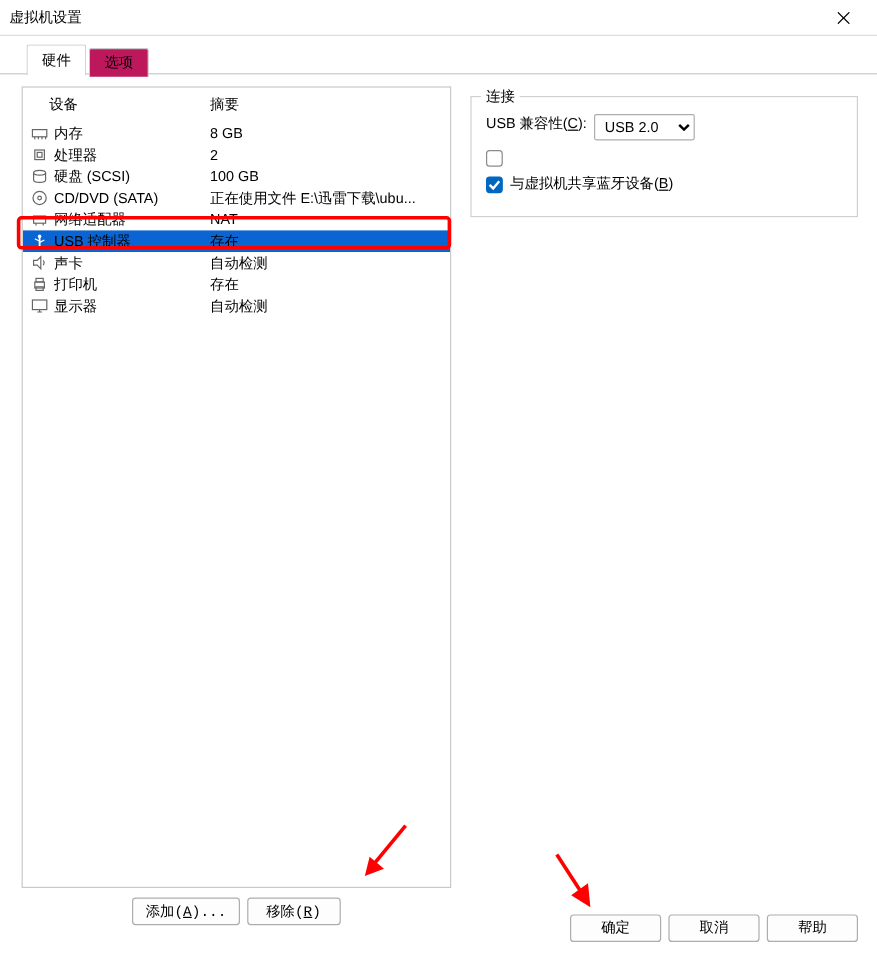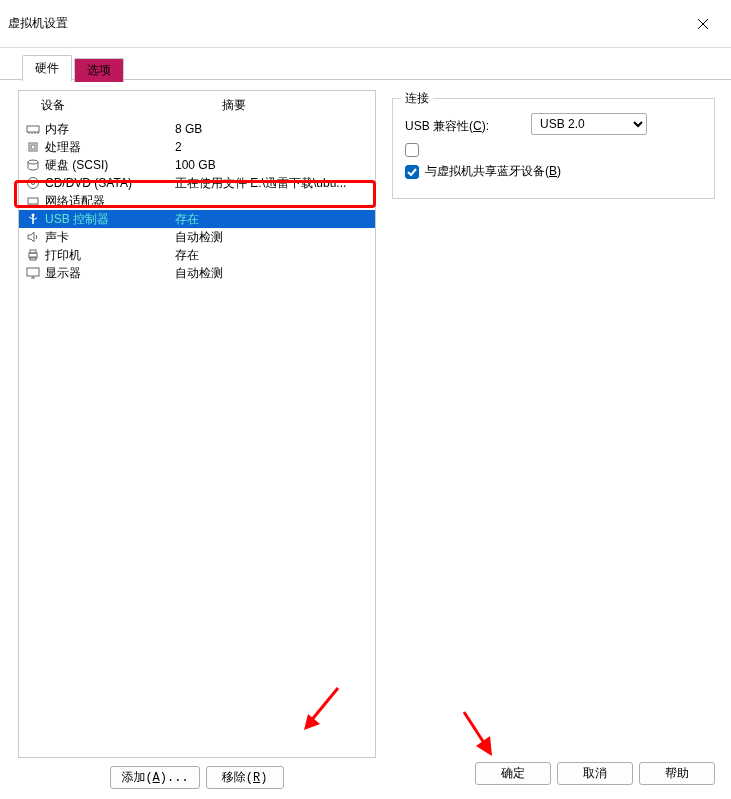--- a/index.html
+++ b/index.html
@@ -9,21 +9,21 @@
     height: 799px;
     font-family: "Microsoft YaHei", "Segoe UI", Tahoma, sans-serif;
     font-size: 12px;
     background: #fff;
     color: #000;
     position: relative;
     overflow: hidden;
   }
   
   .titlebar {
-    height: 48px;
+    height: 30px;
     display: flex;
     align-items: center;
     justify-content: space-between;
     padding: 0 8px 0 8px;
     border-bottom: 1px solid #ddd;
   }
   .titlebar-title { font-size: 12px; }
   .titlebar-close {
     width: 40px;
     height: 28px;
@@ -84,21 +84,21 @@
     overflow: hidden;
     display: flex;
     flex-direction: column;
   }
   .device-header {
     display: flex;
     padding: 6px 6px 6px 6px;
     align-items: center;
   }
   .col-device { width: 150px; padding-left: 16px; }
-  .col-summary { flex: 1; margin-left: 47px; }
+  .col-summary { flex: 1; }
   .device-list { flex: 1; overflow: auto; }
   .device-row {
     display: flex;
     align-items: center;
     height: 18px;
     padding: 0 6px;
     cursor: pointer;
     white-space: nowrap;
   }
   .device-row .icon {
@@ -116,21 +116,21 @@
     overflow: hidden;
     text-overflow: ellipsis;
   }
   .device-row .summary {
     flex: 1;
     overflow: hidden;
     text-overflow: ellipsis;
   }
   .device-row.selected {
     background: #0a64d1;
-    color: #5eead4;
+    color: #000000;
   }
   .device-row.selected .icon { color: #fff; }
 
   .left-buttons {
     display: flex;
     justify-content: center;
     gap: 6px;
     padding: 8px 0 0 0;
   }
   .btn {
@@ -161,35 +161,34 @@
   }
   .groupbox-title {
     position: absolute;
     top: -9px;
     left: 8px;
     background: #fff;
     padding: 0 4px;
   }
   .field-row {
     display: flex;
-    align-items: flex-end;
-    gap: 18px;
+    align-items: flex-start;
+    gap: 6px;
     margin-bottom: 8px;
   }
   .underline-char { text-decoration: underline; }
   select.compat {
     height: 22px;
-    width: 116px;
+    width: 84px;
     font-family: inherit;
     font-size: 12px;
     border: 1px solid #adadad;
     border-radius: 2px;
     padding: 0 4px;
     background: #fff;
-    margin-left: 24px;
   }
   .checkbox-row {
     display: flex;
     align-items: center;
     gap: 6px;
     margin-bottom: 6px;
   }
   .chk {
     width: 14px; height: 14px;
     border: 1px solid #8a8a8a;
@@ -302,20 +301,21 @@
           </div>
           <div class="device-row">
             <span class="icon">
               <svg width="14" height="14" viewBox="0 0 14 14">
                 <rect x="2" y="4" width="10" height="6" fill="none" stroke="currentColor"></rect>
                 <line x1="4" y1="10" x2="4" y2="12" stroke="currentColor"></line>
                 <line x1="10" y1="10" x2="10" y2="12" stroke="currentColor"></line>
               </svg>
             </span>
             <span class="name">网络适配器</span>
+            <span class="summary">NAT</span>
           </div>
           <div class="device-row selected">
             <span class="icon">
               <svg width="14" height="14" viewBox="0 0 14 14">
                 <circle cx="7" cy="3" r="1.5" fill="currentColor"></circle>
                 <line x1="7" y1="4" x2="7" y2="12" stroke="currentColor" stroke-width="1.5"></line>
                 <line x1="7" y1="7" x2="3" y2="5" stroke="currentColor"></line>
                 <line x1="7" y1="8" x2="11" y2="6" stroke="currentColor"></line>
               </svg>
             </span>

